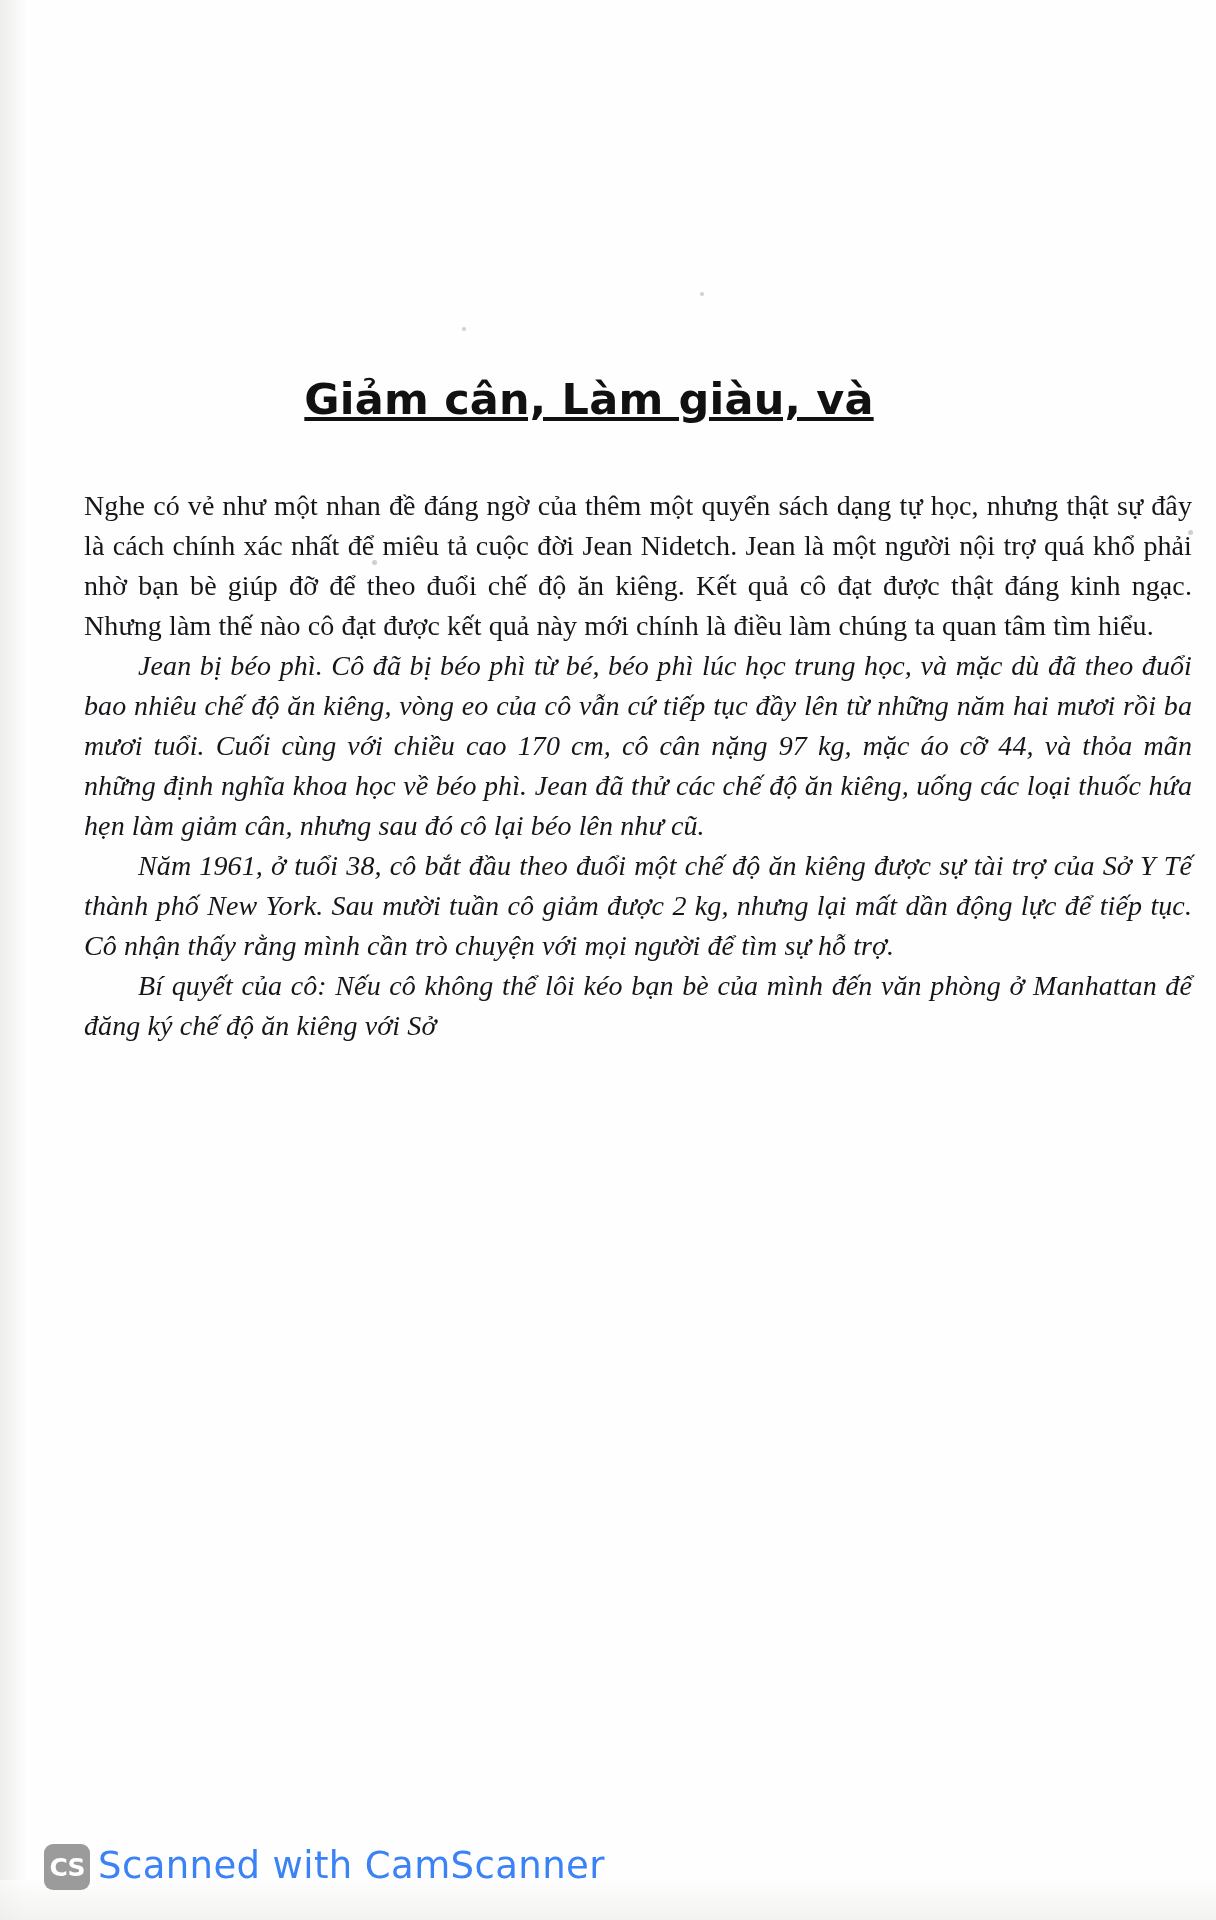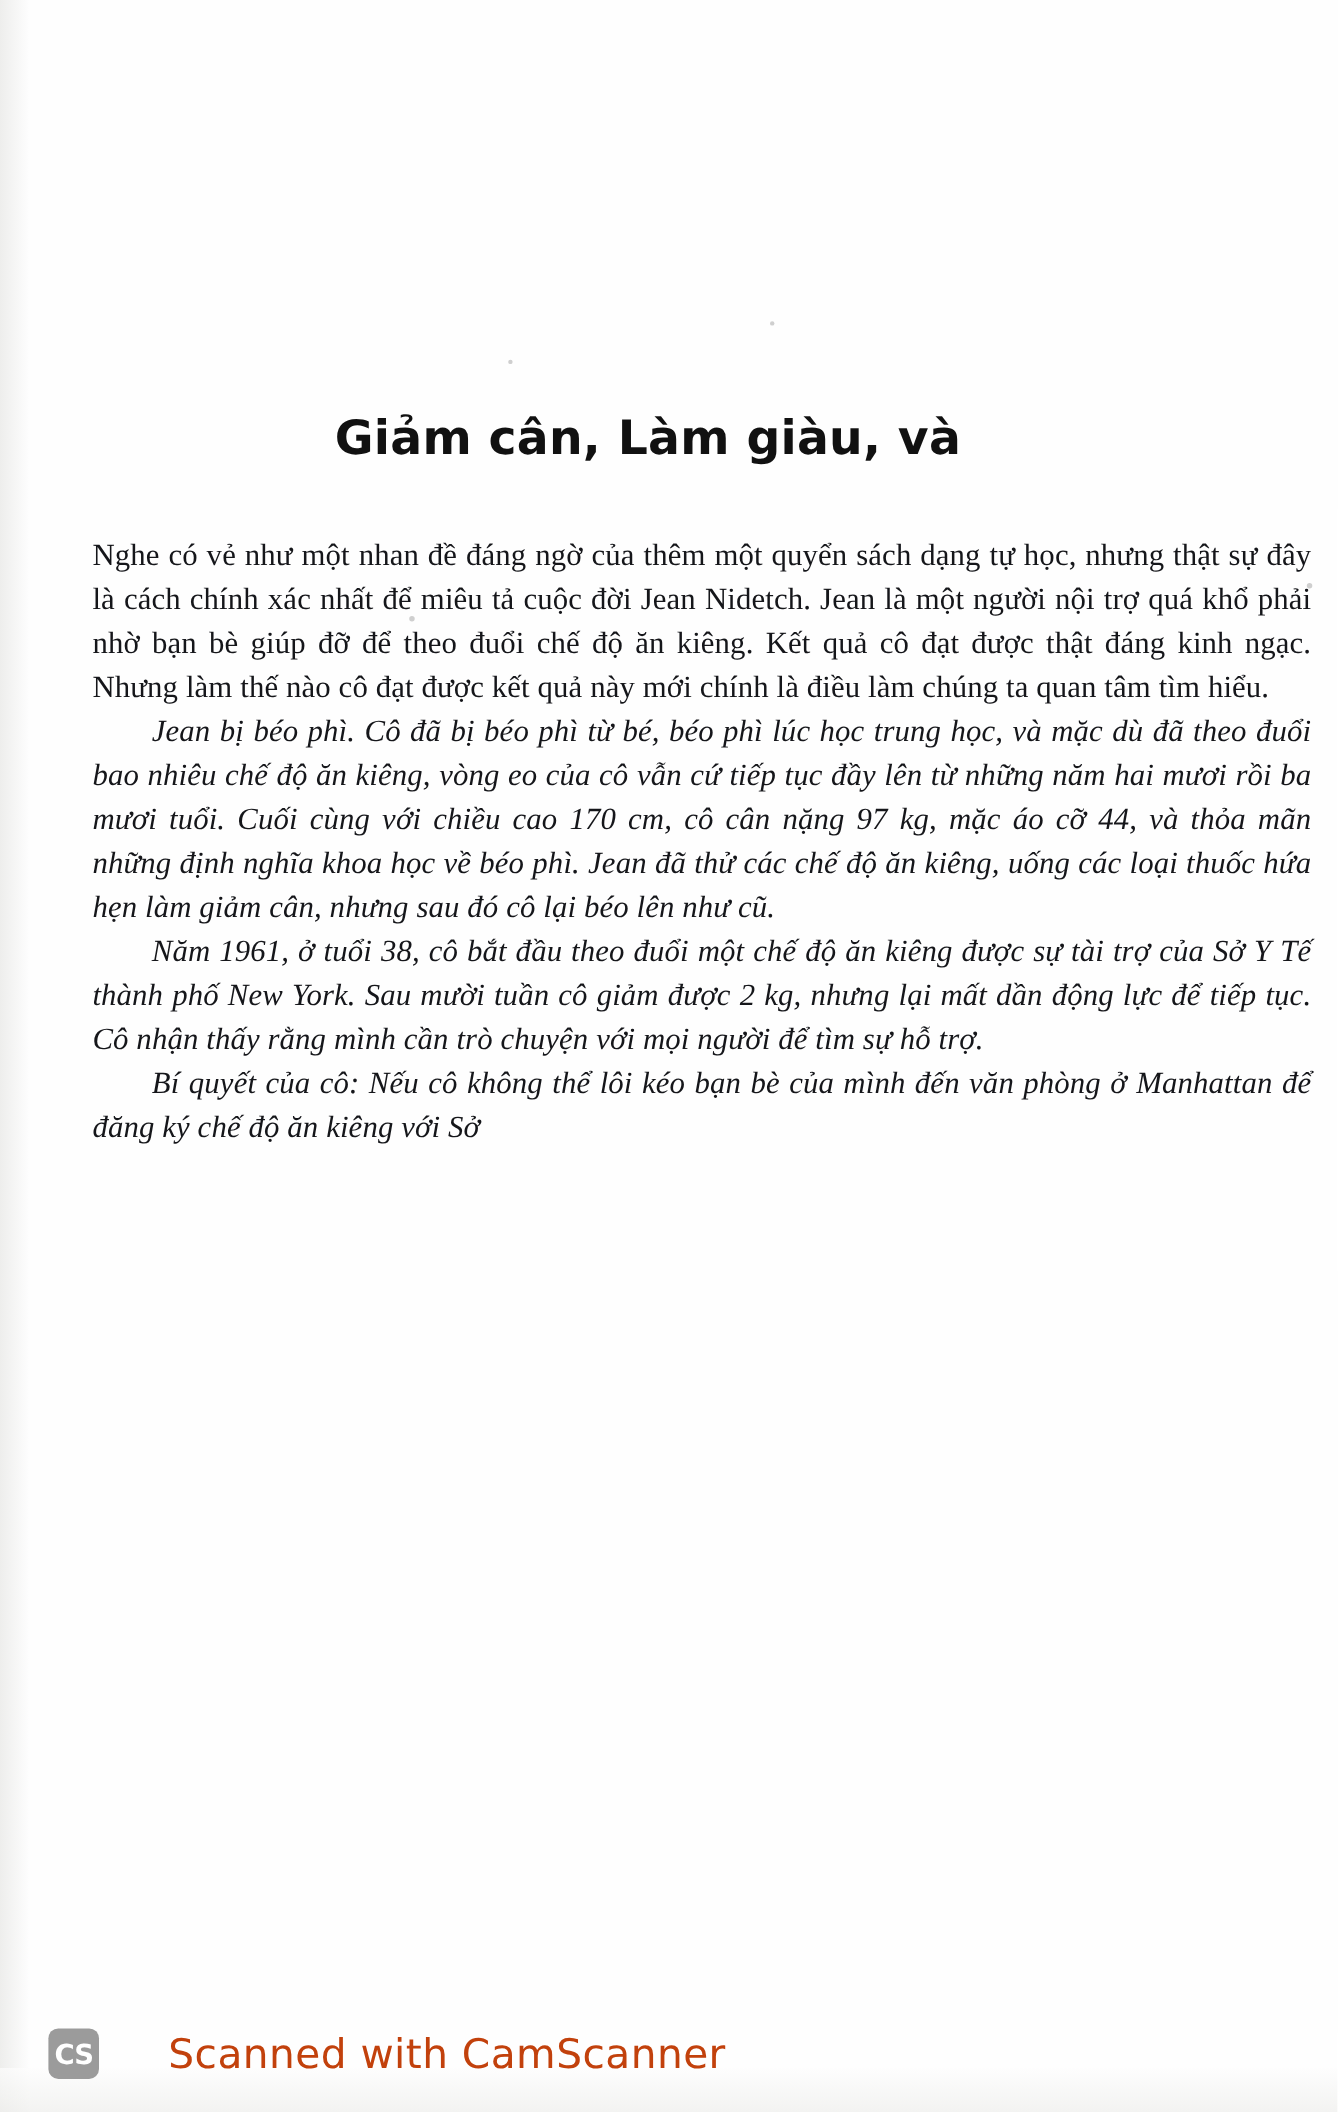--- a/index.html
+++ b/index.html
@@ -51,20 +51,21 @@
   .chapter-title {
     text-align: center;
     font-family: "DejaVu Sans", sans-serif;
     font-weight: bold;
     font-size: 43px;
     line-height: 1.30;
     color: #111;
     letter-spacing: .2px;
     margin: 0 0 58px 0;
     padding-right: 120px;
+    text-decoration: underline;
   }
   .chapter-title .line { display: block; }
 
   .body-text p {
     margin: 0;
     font-size: 28px;
     line-height: 1.43;
     color: #15161a;
     text-align: justify;
     text-justify: inter-word;
@@ -72,42 +73,41 @@
     letter-spacing: .1px;
   }
   .body-text p.indent { text-indent: 54px; font-style: italic; }
 
   
   #watermark {
     position: absolute;
     left: 44px;
     bottom: 30px;
     display: flex;
-    align-items: center;
-    gap: 28px;
+    align-items: flex-start;
+    gap: 8px;
   }
   #cs-badge {
     width: 46px; height: 46px;
     border-radius: 9px;
     background: #9b9b9b;
     color: #ffffff;
     font-family: "DejaVu Sans", sans-serif;
     font-weight: bold;
     font-size: 25px;
     display: flex;
     align-items: center;
     justify-content: center;
     letter-spacing: -1px;
   }
   #cs-text {
     font-family: "DejaVu Sans", sans-serif;
     font-size: 37px;
-    color: #c2410c;
+    color: #3b82f6;
     letter-spacing: .4px;
-    margin-left: 35px;
   }
 
   
   .speck {
     position: absolute;
     background: #cfcfcf;
     border-radius: 50%;
   }
 </style>
 </head>

